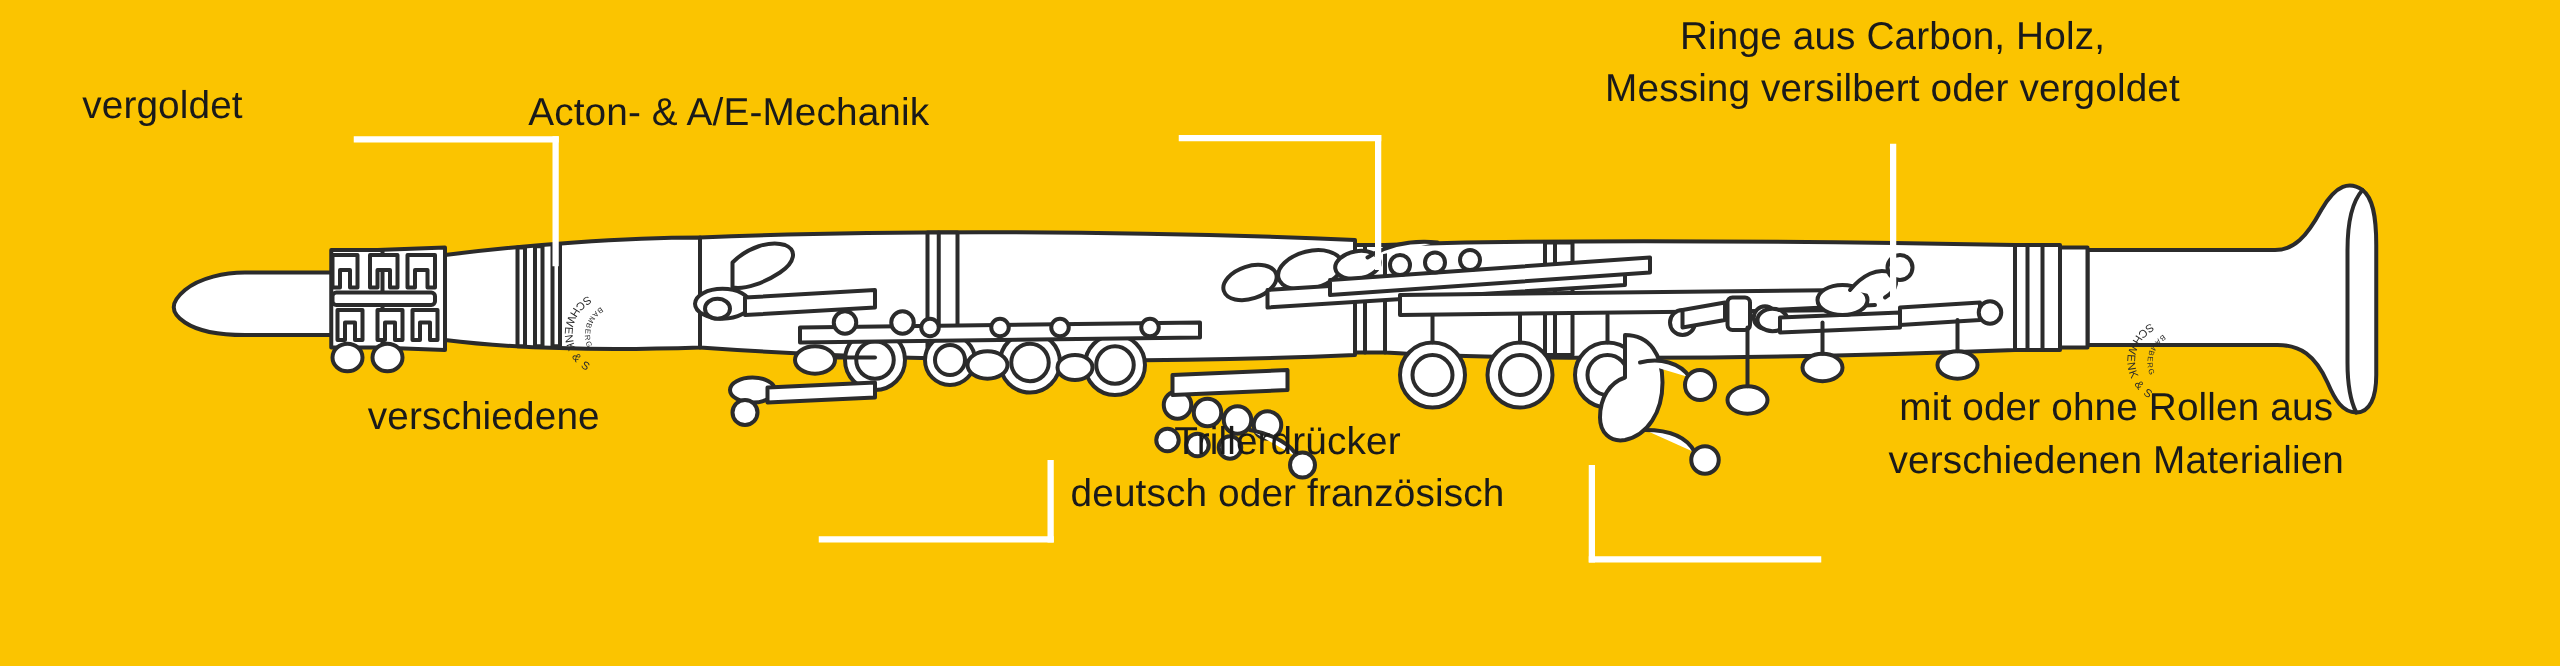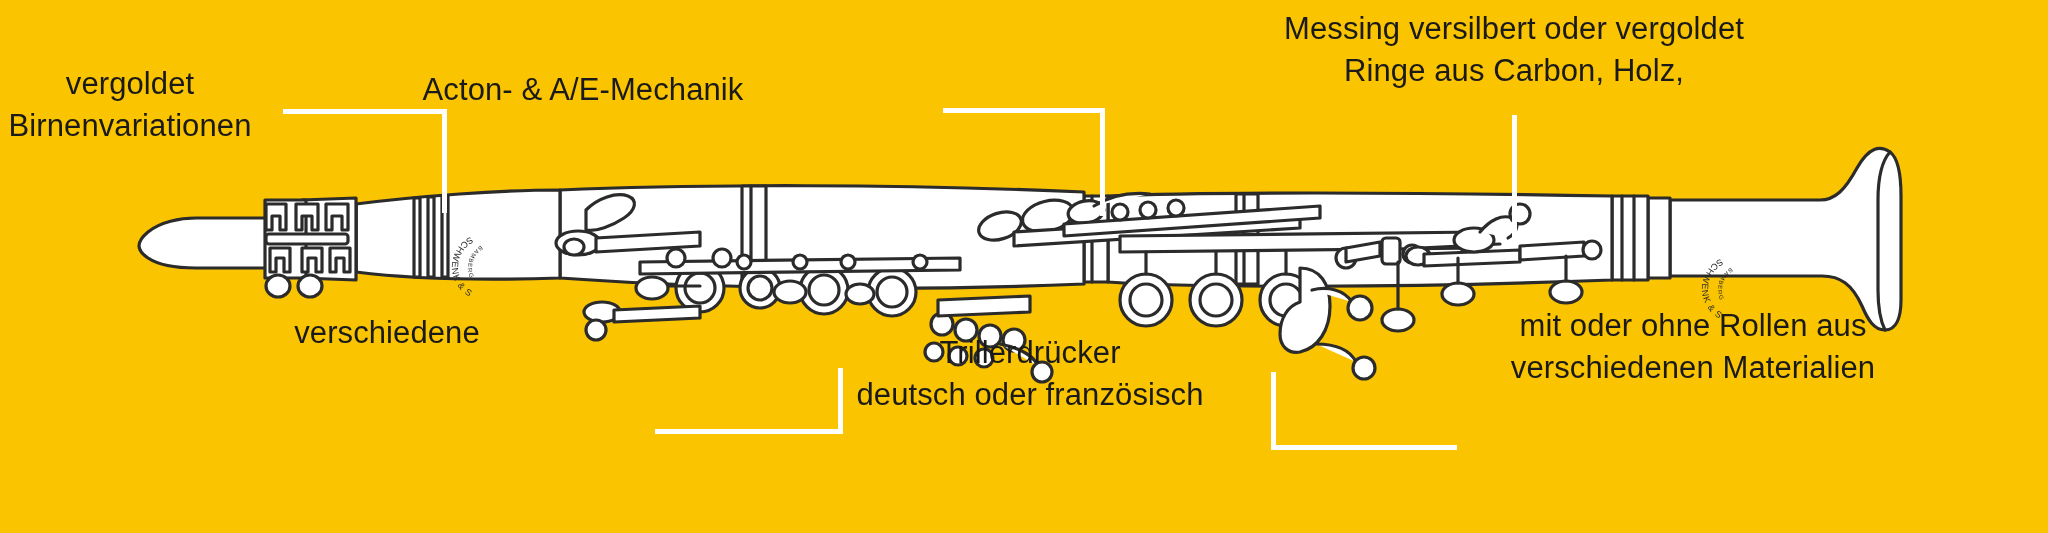--- a/index.html
+++ b/index.html
@@ -212,30 +212,29 @@
     <div class="leader" style="left:824px;top:368px;width:5px;height:0px;"></div>
 
     <div class="leader" style="left:1271px;top:445px;width:186px;height:5px;"></div>
     <div class="leader" style="left:1271px;top:372px;width:5px;height:78px;"></div>
   </div>
 
   <div class="layer">
 
     <div class="label center" style="left:130px;top:63px;">
       <span class="ln">vergoldet</span>
-      <span class="ln">Birnenvariationen</span>
     </div>
 
     <div class="label center" style="left:555px;top:69px;margin-left:28px;">
       <span class="ln">Acton- &amp; A/E-Mechanik</span>
     </div>
 
     <div class="label center" style="left:1514px;top:8px;">
+      <span class="ln">Ringe aus Carbon, Holz,</span>
       <span class="ln">Messing versilbert oder vergoldet</span>
-      <span class="ln">Ringe aus Carbon, Holz,</span>
     </div>
 
     <div class="label center" style="left:387px;top:312px;">
       <span class="ln">verschiedene</span>
     </div>
 
     <div class="label center" style="left:1030px;top:332px;">
       <span class="ln">Trillerdrücker</span>
       <span class="ln">deutsch oder französisch</span>
     </div>

